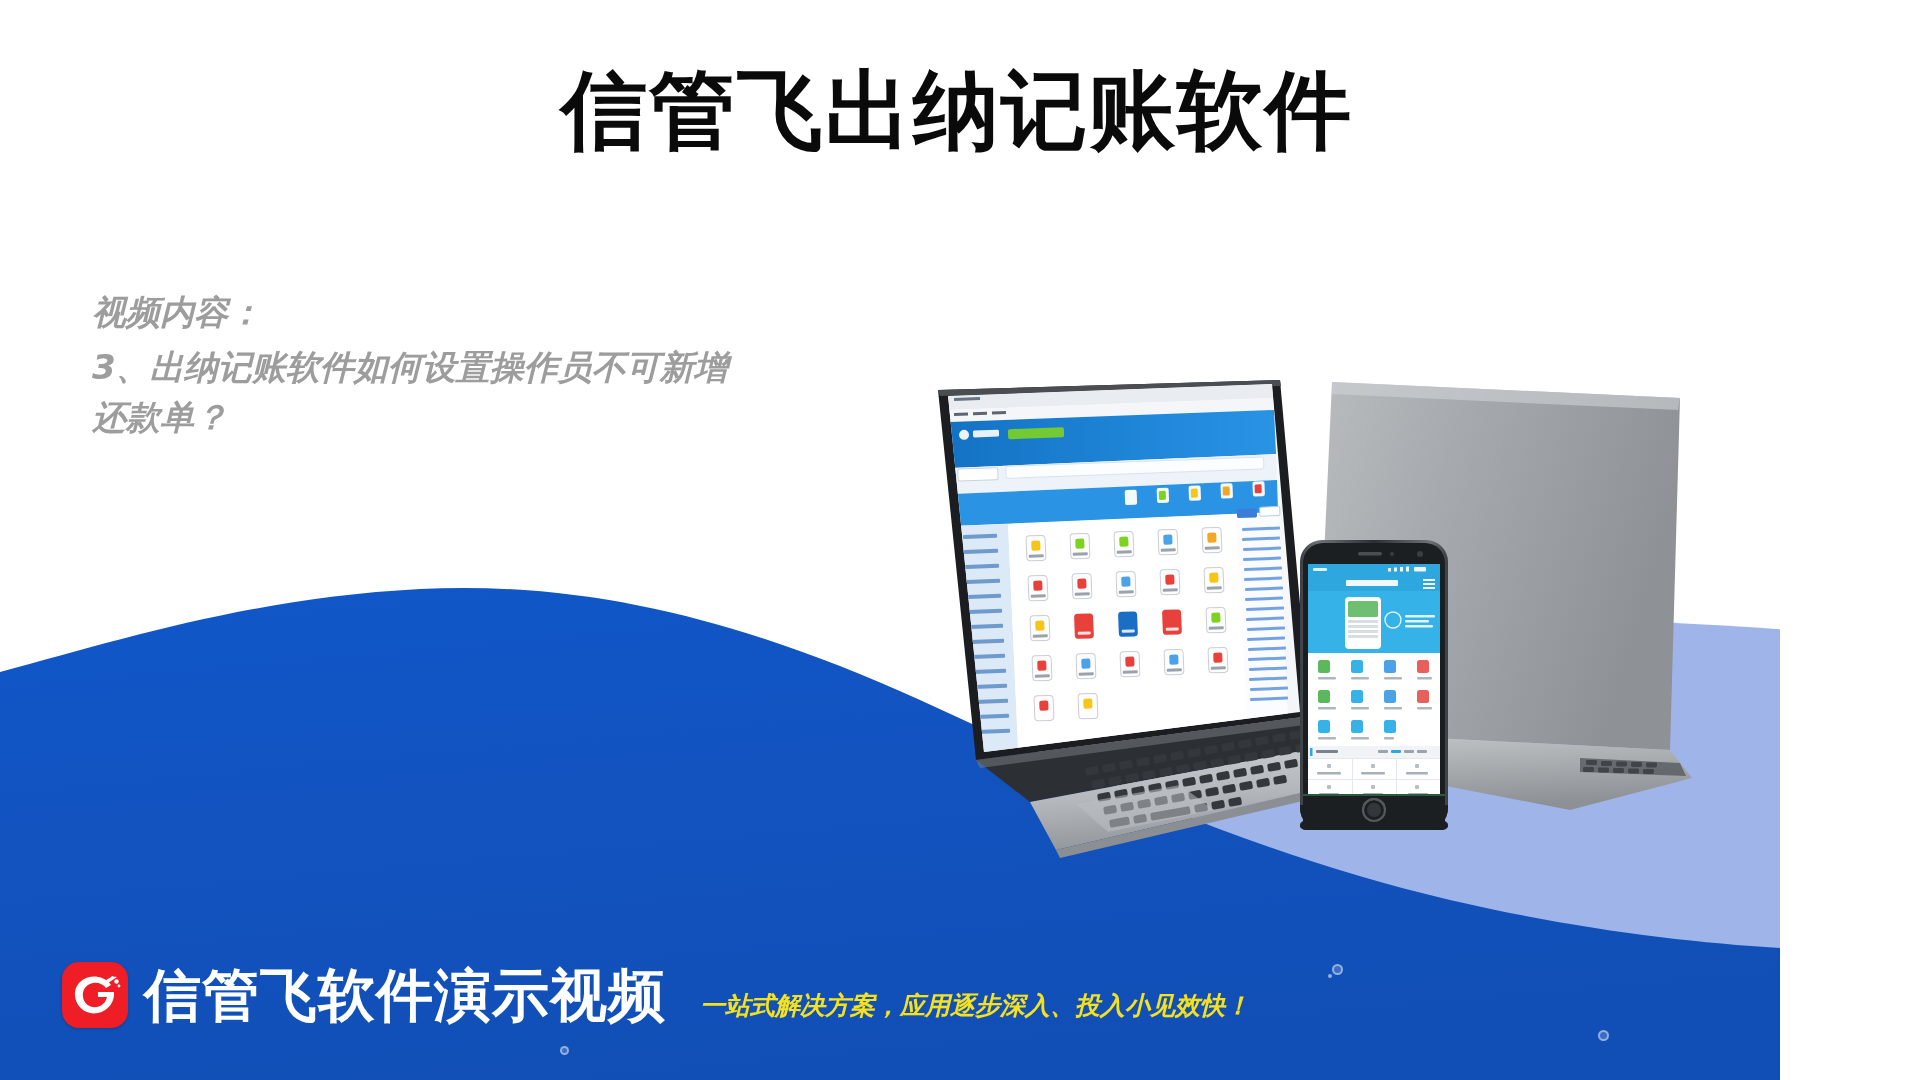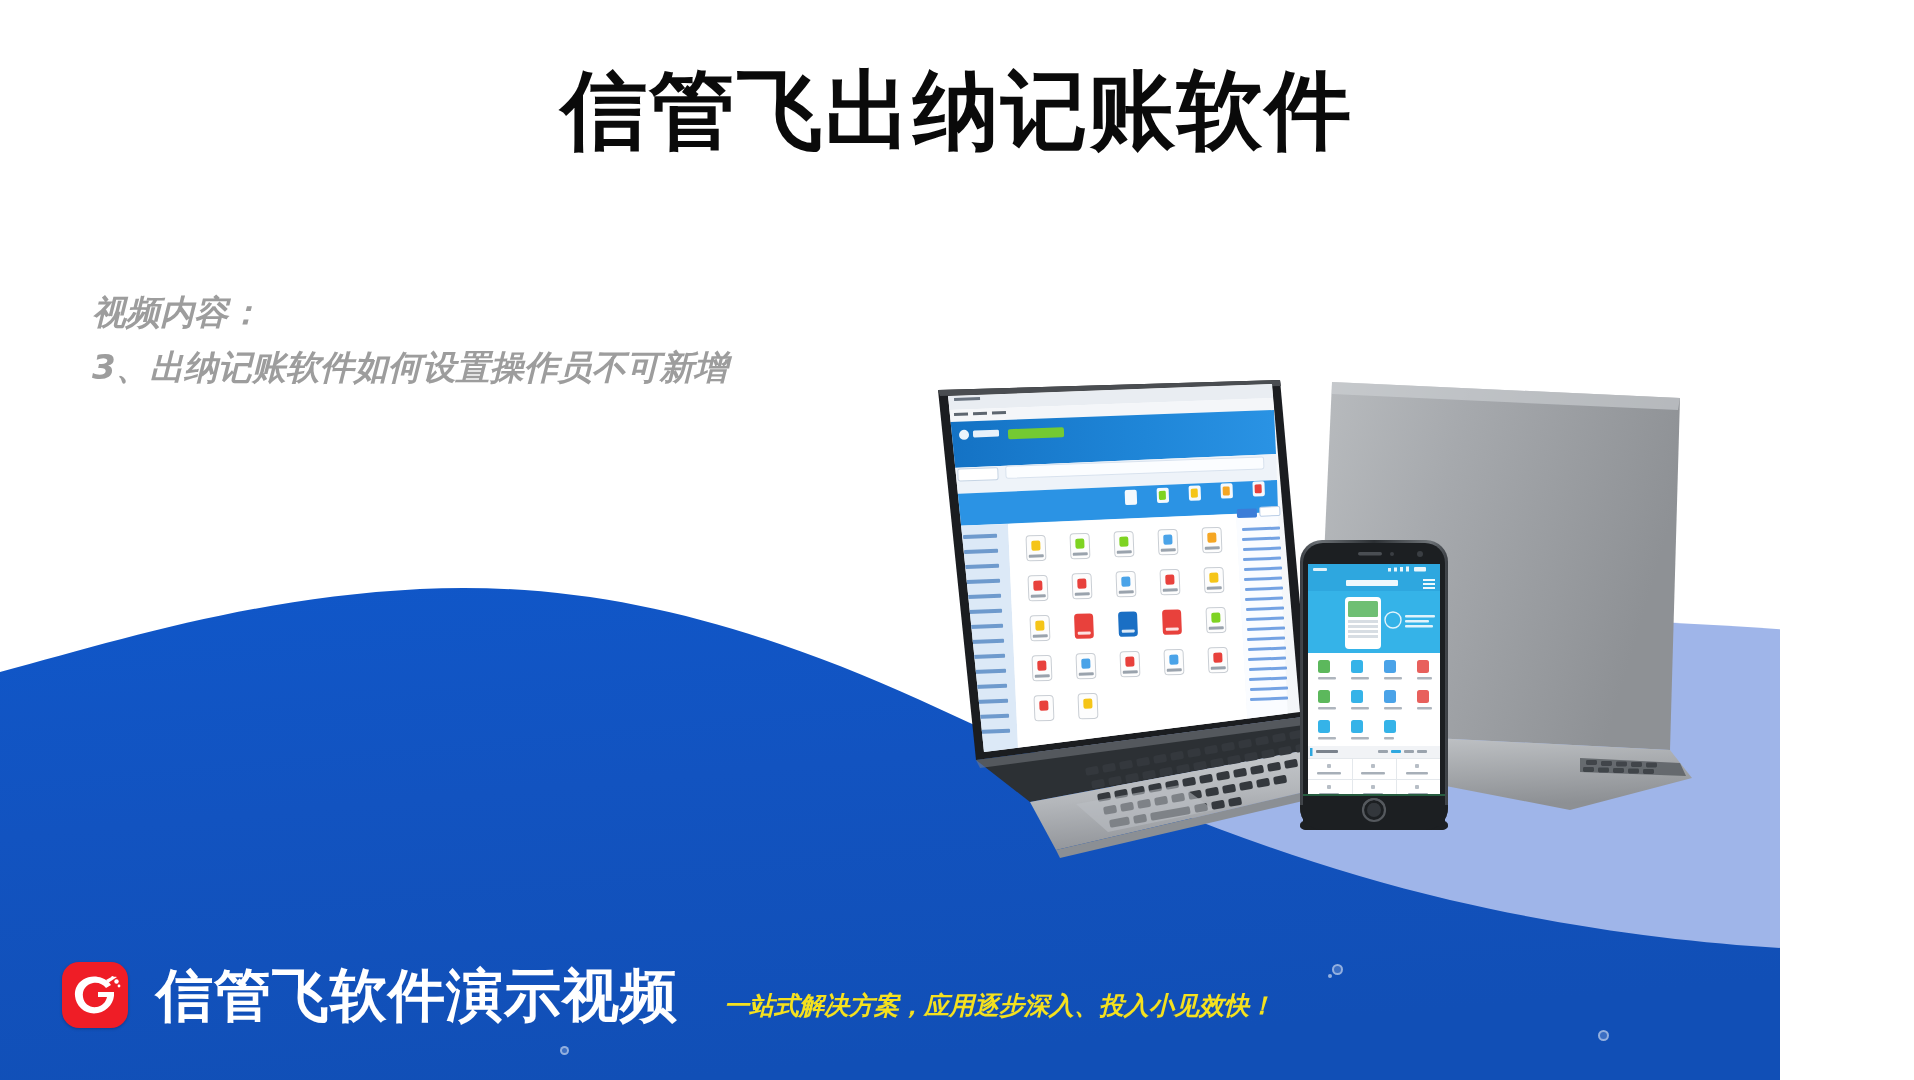--- a/index.html
+++ b/index.html
@@ -54,21 +54,21 @@
   }
   .body-copy .line { display: block; }
   .body-copy .line.q { margin-top: 6px; }
 
   
   .footer {
     position: absolute;
     left: 62px; bottom: 52px;
     display: flex;
     align-items: center;
-    gap: 28px;
+    gap: 16px;
   }
   .logo-mark {
     width: 66px; height: 66px;
     border-radius: 17px;
     background: #ef1d26;
     position: relative;
     flex: 0 0 auto;
     box-shadow: 0 1px 3px rgba(0,0,0,.25);
   }
   .logo-mark svg { position: absolute; left: 0; top: 0; }
@@ -133,20 +133,21 @@
              C 1090,778 1260,856 1450,900
              C 1640,944 1800,952 1914,952
              L 1914,1080 L 0,1080 Z"></path>
   </svg>
 
   <h1 class="title">信管飞出纳记账软件</h1>
 
   <div class="body-copy">
     <span class="line">视频内容：</span>
     <span class="line q">3、出纳记账软件如何设置操作员不可新增</span>
+    <span class="line">还款单？</span>
   </div>
 
   <svg id="devices" viewBox="0 0 1034 560">
     <defs>
       <linearGradient id="lidBack" x1="0" y1="0" x2="1" y2="0.3">
         <stop offset="0%" stop-color="#b9bcbf"></stop>
         <stop offset="40%" stop-color="#a6a9ad"></stop>
         <stop offset="100%" stop-color="#8e9195"></stop>
       </linearGradient>
       <linearGradient id="baseMetal" x1="0" y1="0" x2="0.2" y2="1">

